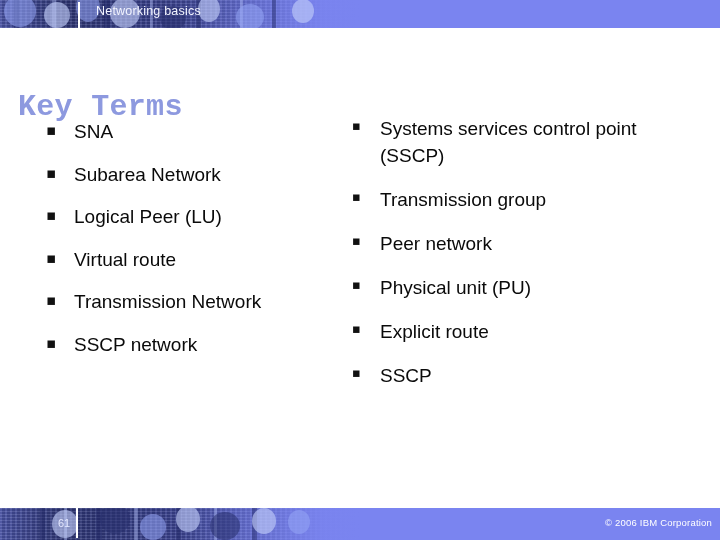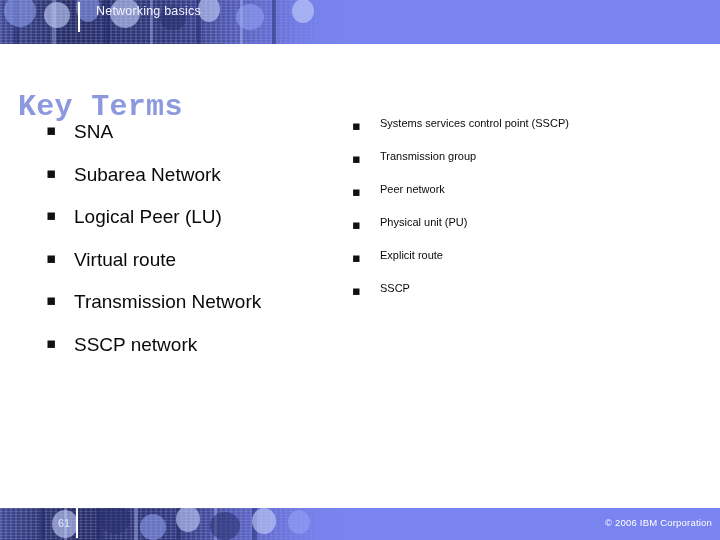--- a/index.html
+++ b/index.html
@@ -17,21 +17,21 @@
 
   
   .band {
     position: absolute;
     left: 0;
     width: 720px;
     overflow: hidden;
   }
   .band-header {
     top: 0;
-    height: 44px;
+    height: 28px;
   }
   .band-footer {
     top: 508px;
     height: 32px;
   }
   .band-base {
     position: absolute;
     inset: 0;
     background: #7a84f0;
   }
@@ -135,21 +135,21 @@
     padding-top: 3px;
   }
   .col-right .bullet-mark {
     width: 28px;
     font-size: 13px;
     padding-top: 3px;
   }
 
   .bullet-text { flex: 1 1 auto; }
   .col-left  .bullet-text { font-size: 19px; line-height: 1.24; }
-  .col-right .bullet-text { font-size: 11px; line-height: 1.42; }
+  .col-right .bullet-text { font-size: 19px; line-height: 1.42; }
 
   
   .footer-page {
     position: absolute;
     left: 18px;
     top: 517px;
     font-size: 11px;
     color: #e4e8ff;
     margin-left: 40px;
   }

